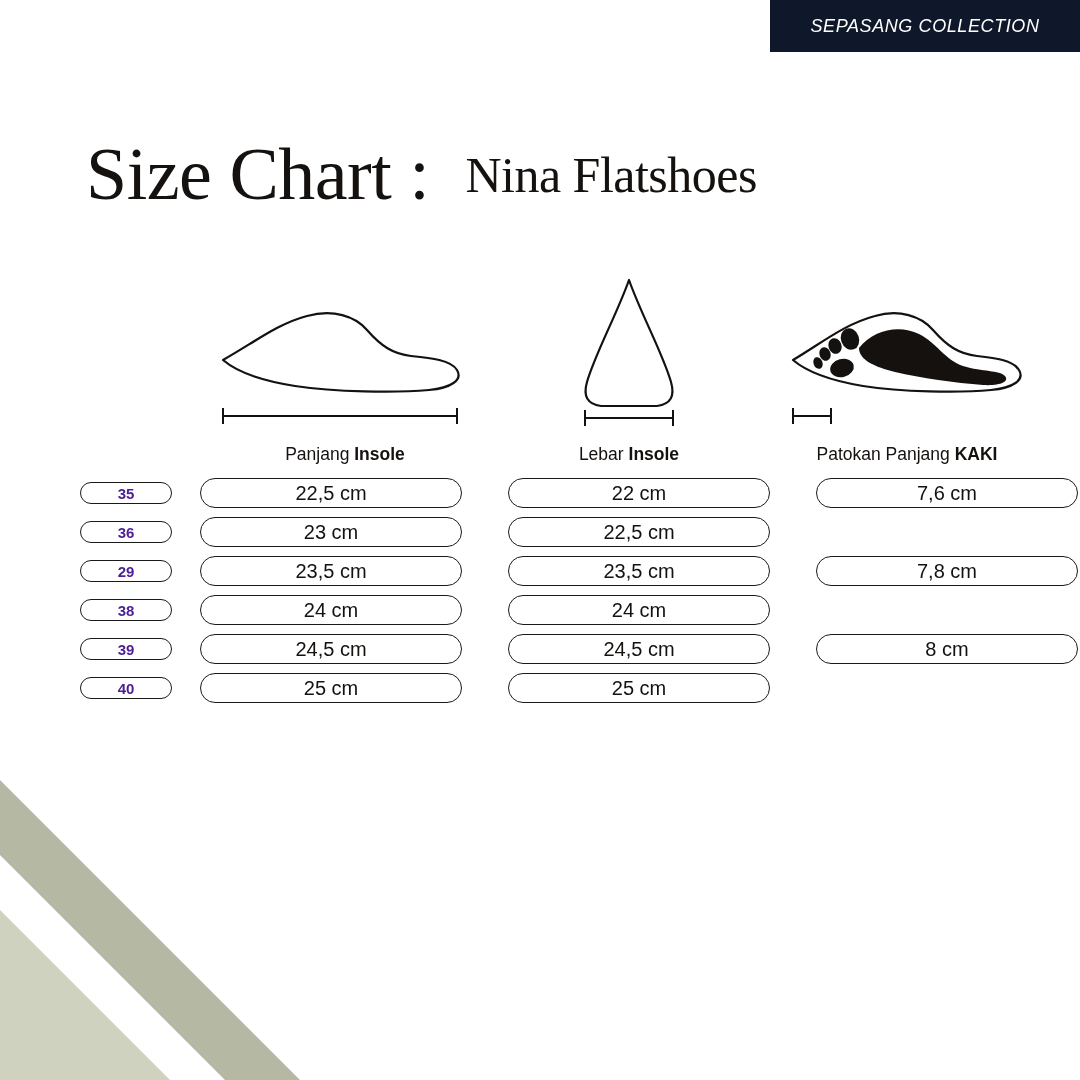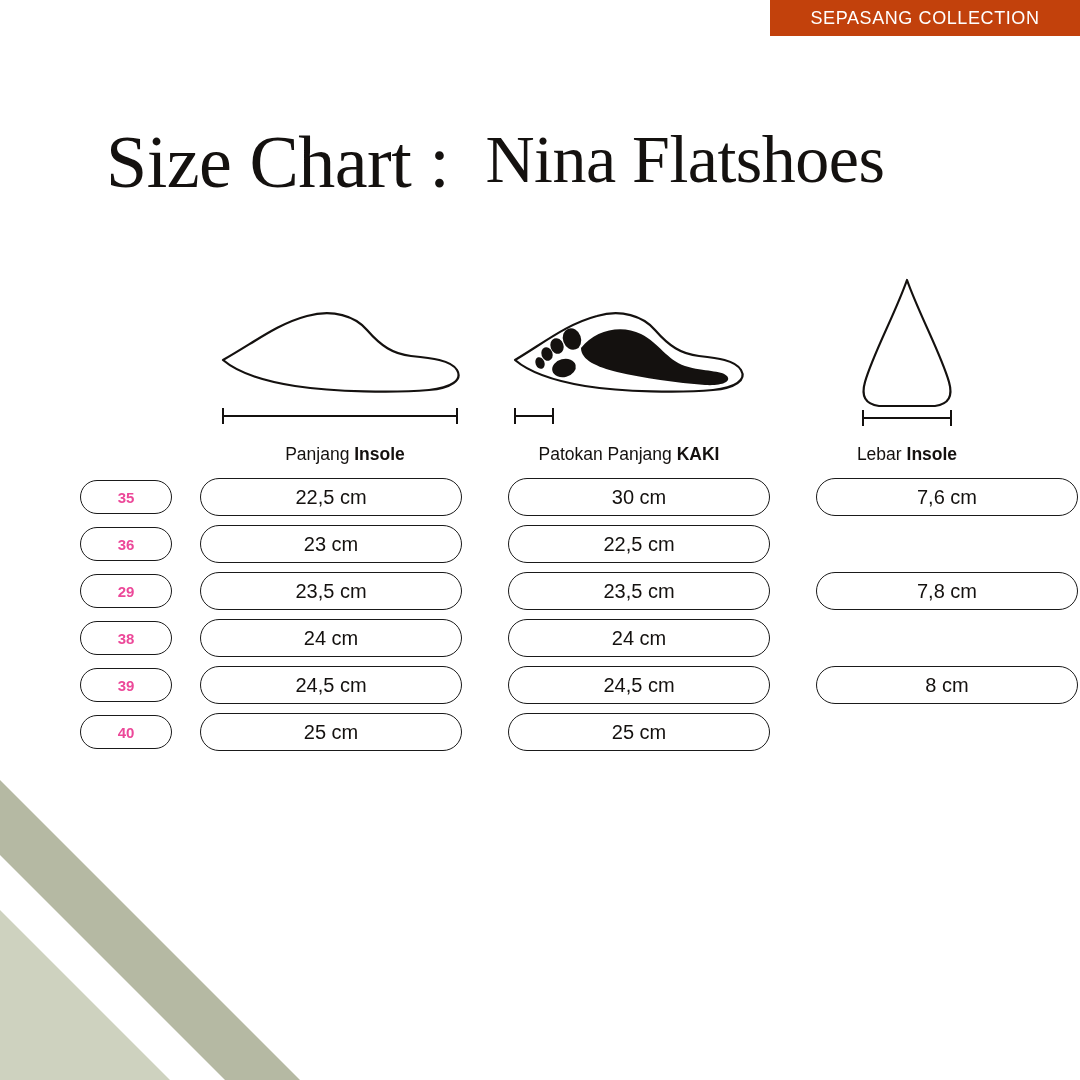--- a/index.html
+++ b/index.html
@@ -25,53 +25,53 @@
     overflow: hidden;
     pointer-events: none;
   }
 
   
   .brand-badge {
     position: absolute;
     top: 0;
     right: 0;
     width: 310px;
-    height: 36px;
-    background: #c2410c;
+    height: 52px;
+    background: #0f172a;
     display: flex;
     align-items: center;
     justify-content: center;
+    font-style: italic;
   }
   .brand-badge-text {
     color: #ffffff;
     font-size: 18px;
     letter-spacing: 0.6px;
     font-family: "Liberation Sans", sans-serif;
   }
 
   
   .title-wrap {
     position: absolute;
-    top: 120px;
+    top: 132px;
     left: 86px;
     right: 86px;
     display: flex;
-    align-items: flex-start;
-    margin-left: 20px;
+    align-items: center;
   }
   .title-main {
     font-family: "Liberation Serif", serif;
     font-size: 74px;
     color: #14110f;
     letter-spacing: -0.5px;
     white-space: nowrap;
   }
   .title-sub {
     font-family: "Liberation Serif", serif;
-    font-size: 68px;
+    font-size: 50px;
     color: #14110f;
     letter-spacing: -0.5px;
     white-space: nowrap;
     margin-left: 36px;
   }
 
   
   .columns {
     position: absolute;
     top: 270px;
@@ -112,35 +112,35 @@
     right: 80px;
   }
   .row {
     display: flex;
     align-items: center;
     margin-bottom: 9px;
   }
   .pill {
     border: 1.4px solid #1a1a1a;
     border-radius: 22px;
-    height: 38px;
+    height: 30px;
     display: flex;
     align-items: center;
     justify-content: center;
     box-sizing: border-box;
     background: #ffffff;
   }
   .size-pill {
     flex: 0 0 92px;
     width: 92px;
-    height: 34px;
+    height: 22px;
     border-radius: 20px;
     font-size: 15px;
     font-weight: bold;
-    color: #ec4899;
+    color: #4c1d95;
     font-family: "Liberation Sans", sans-serif;
   }
   .gap { flex: 0 0 28px; }
   .val-pill {
     font-size: 20px;
     color: #14110f;
     font-family: "Liberation Sans", sans-serif;
   }
   .val-1 { flex: 0 0 262px; margin-left: 0; }
   .val-2 { flex: 0 0 262px; margin-left: 46px; }
@@ -175,20 +175,36 @@
         <path d="M8 70 C 40 52, 62 34, 92 26 C 118 19, 140 26, 152 40 C 166 56, 178 64, 196 66 C 216 68, 236 70, 242 80 C 248 90, 236 98, 214 100 C 180 103, 120 102, 80 96 C 48 91, 22 82, 8 70 Z" fill="none" stroke="#14110f" stroke-width="2.2" stroke-linejoin="round"></path>
         <g stroke="#14110f" stroke-width="2">
           <line x1="8" y1="126" x2="242" y2="126"></line>
           <line x1="8" y1="118" x2="8" y2="134"></line>
           <line x1="242" y1="118" x2="242" y2="134"></line>
         </g>
       </svg>
     </div>
     <div class="col-caption">
       <span>Panjang </span><b>Insole</b>
+    </div>
+  </div>
+
+  <div class="col col-3">
+    <div class="diagram">
+      <svg width="200" height="160" viewBox="0 0 200 160" xmlns="http://www.w3.org/2000/svg">
+        <path d="M100 10 C 112 44, 134 84, 142 112 C 146 126, 142 134, 128 136 L 72 136 C 58 134, 54 126, 58 112 C 66 84, 88 44, 100 10 Z" fill="none" stroke="#14110f" stroke-width="2.2" stroke-linejoin="round"></path>
+        <g stroke="#14110f" stroke-width="2">
+          <line x1="56" y1="148" x2="144" y2="148"></line>
+          <line x1="56" y1="140" x2="56" y2="156"></line>
+          <line x1="144" y1="140" x2="144" y2="156"></line>
+        </g>
+      </svg>
+    </div>
+    <div class="col-caption">
+      <span>Lebar </span><b>Insole</b>
     </div>
   </div>
 
   <div class="col col-2">
     <div class="diagram">
       <svg width="240" height="140" viewBox="0 0 240 140" xmlns="http://www.w3.org/2000/svg">
         <path d="M6 70 C 36 52, 58 34, 88 26 C 112 19, 134 26, 146 40 C 160 56, 172 64, 190 66 C 208 68, 226 70, 232 80 C 238 90, 226 98, 204 100 C 172 103, 114 102, 76 96 C 46 91, 20 82, 6 70 Z" fill="none" stroke="#14110f" stroke-width="2.2" stroke-linejoin="round"></path>
         <path d="M72 58 C 86 40, 112 34, 132 44 C 150 53, 158 70, 176 76 C 196 82, 212 80, 218 86 C 223 92, 212 96, 196 95 C 168 93, 134 88, 108 82 C 88 77, 72 70, 72 58 Z" fill="#14110f"></path>
         <ellipse cx="63" cy="49" rx="9" ry="11" fill="#14110f" transform="rotate(-20 63 49)"></ellipse>
         <ellipse cx="48" cy="56" rx="6.5" ry="8" fill="#14110f" transform="rotate(-20 48 56)"></ellipse>
@@ -199,44 +215,28 @@
           <line x1="6" y1="126" x2="44" y2="126"></line>
           <line x1="6" y1="118" x2="6" y2="134"></line>
           <line x1="44" y1="118" x2="44" y2="134"></line>
         </g>
       </svg>
     </div>
     <div class="col-caption">
       <span>Patokan Panjang </span><b>KAKI</b>
     </div>
   </div>
-
-  <div class="col col-3">
-    <div class="diagram">
-      <svg width="200" height="160" viewBox="0 0 200 160" xmlns="http://www.w3.org/2000/svg">
-        <path d="M100 10 C 112 44, 134 84, 142 112 C 146 126, 142 134, 128 136 L 72 136 C 58 134, 54 126, 58 112 C 66 84, 88 44, 100 10 Z" fill="none" stroke="#14110f" stroke-width="2.2" stroke-linejoin="round"></path>
-        <g stroke="#14110f" stroke-width="2">
-          <line x1="56" y1="148" x2="144" y2="148"></line>
-          <line x1="56" y1="140" x2="56" y2="156"></line>
-          <line x1="144" y1="140" x2="144" y2="156"></line>
-        </g>
-      </svg>
-    </div>
-    <div class="col-caption">
-      <span>Lebar </span><b>Insole</b>
-    </div>
-  </div>
 </div>
 
 <div class="table">
   <div class="row">
     <div class="pill size-pill">35</div>
     <div class="gap"></div>
     <div class="pill val-pill val-1">22,5 cm</div>
-    <div class="pill val-pill val-2">30 cm</div>
+    <div class="pill val-pill val-2">22 cm</div>
     <div class="pill val-pill val-3">7,6 cm</div>
   </div>
   <div class="row">
     <div class="pill size-pill">36</div>
     <div class="gap"></div>
     <div class="pill val-pill val-1">23 cm</div>
     <div class="pill val-pill val-2">22,5 cm</div>
   </div>
   <div class="row">
     <div class="pill size-pill">29</div>

